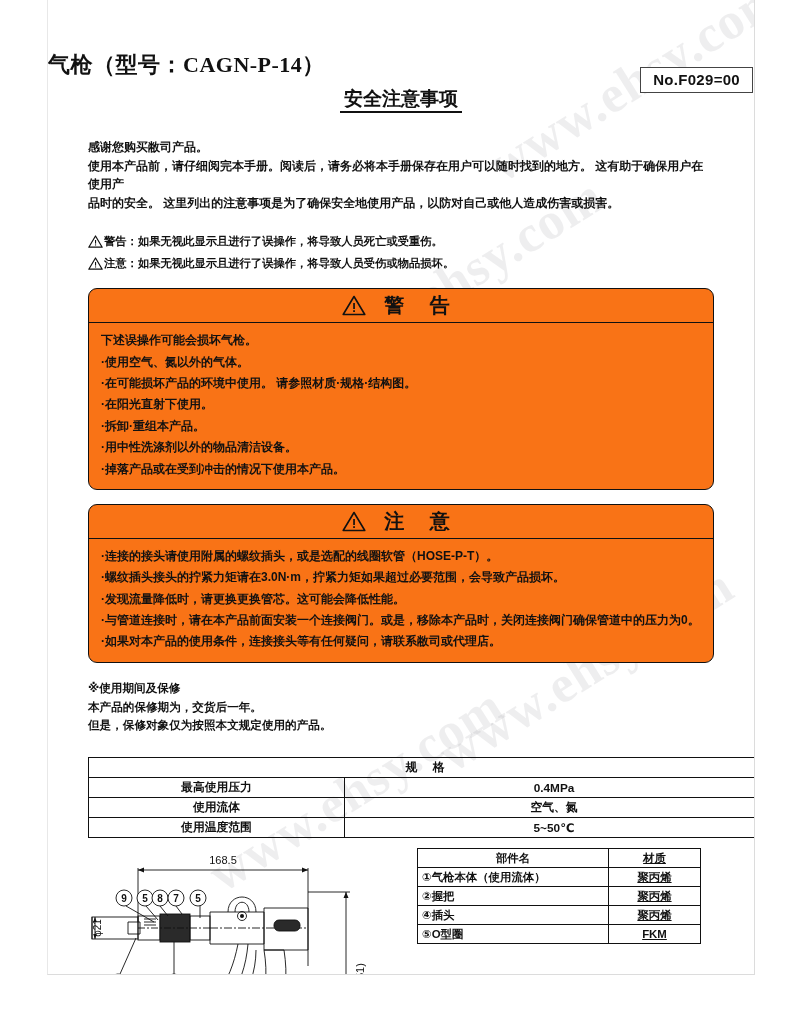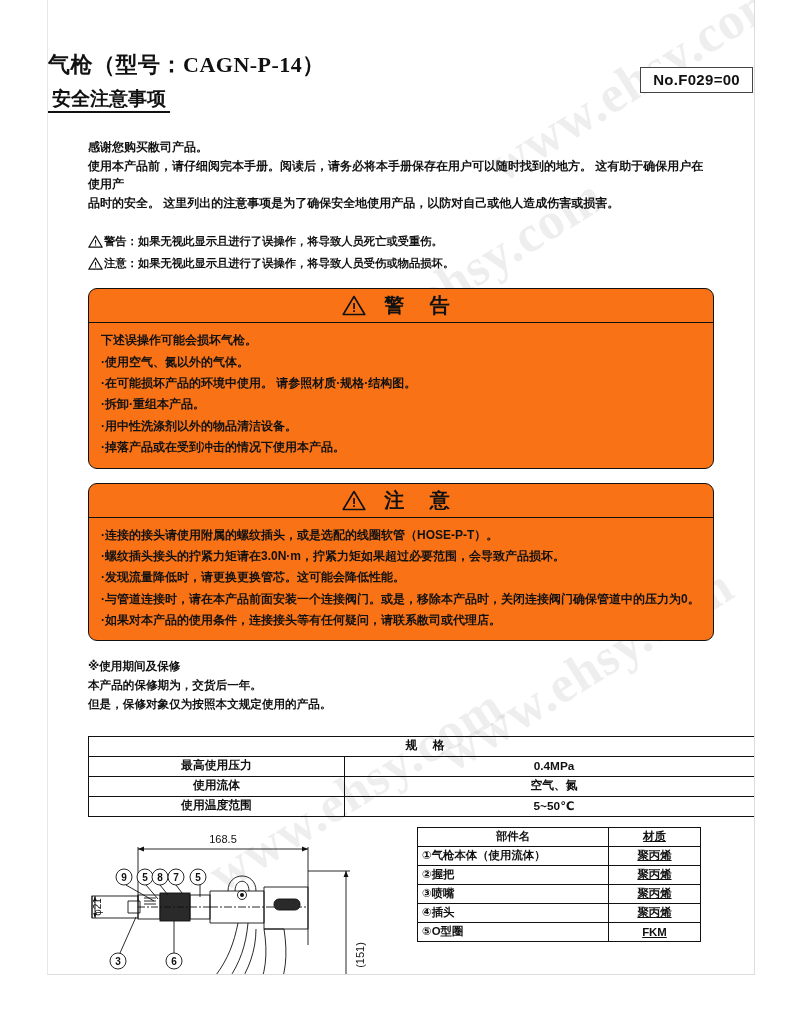--- a/index.html
+++ b/index.html
@@ -61,21 +61,21 @@
   
   .title1 {
     text-align: left;
     font-size: 22px;
     font-weight: bold;
     margin: 50px 0 0 0;
     letter-spacing: 0.5px;
     font-family: Liberation Serif, serif;
   }
   .title2 {
-    text-align: left;
+    text-align: center;
     font-size: 19px;
     font-weight: bold;
     margin: 6px 0 0 0;
   }
   .title2 span {
     border-bottom: 2px solid #111;
     padding: 0 4px 2px 4px;
   }
 
   
@@ -247,20 +247,21 @@
               <rect x="11.2" y="8" width="1.7" height="6" fill="#111"></rect>
               <rect x="11.2" y="15.2" width="1.7" height="1.8" fill="#111"></rect>
             </svg>
         </span>
         <span class="htxt">警 告</span>
       </div>
       <div class="alert-body">
         <div>下述误操作可能会损坏气枪。</div>
         <div>·使用空气、氮以外的气体。</div>
         <div>·在可能损坏产品的环境中使用。 请参照材质·规格·结构图。</div>
+        <div>·在阳光直射下使用。</div>
         <div>·拆卸·重组本产品。</div>
         <div>·用中性洗涤剂以外的物品清洁设备。</div>
         <div>·掉落产品或在受到冲击的情况下使用本产品。</div>
       </div>
     </div>
 
     <div class="alertbox">
       <div class="alert-head">
         <span class="tri-lg">
           <svg width="24" height="21" viewBox="0 0 24 21">
@@ -433,24 +434,20 @@
         </tr>
         <tr>
           <td class="pname" colspan="2">①气枪本体（使用流体）</td>
           <td class="pmat">聚丙烯</td>
         </tr>
         <tr>
           <td class="pname" colspan="2">②握把</td>
           <td class="pmat">聚丙烯</td>
         </tr>
         <tr>
-          <td class="pname" colspan="2">③喷嘴</td>
-          <td class="pmat">聚丙烯</td>
-        </tr>
-        <tr>
           <td class="pname" colspan="2">④插头</td>
           <td class="pmat">聚丙烯</td>
         </tr>
         <tr>
           <td class="pname" colspan="2">⑤O型圈</td>
           <td class="pmat">FKM</td>
         </tr>
 
       </tbody>
         </table>

